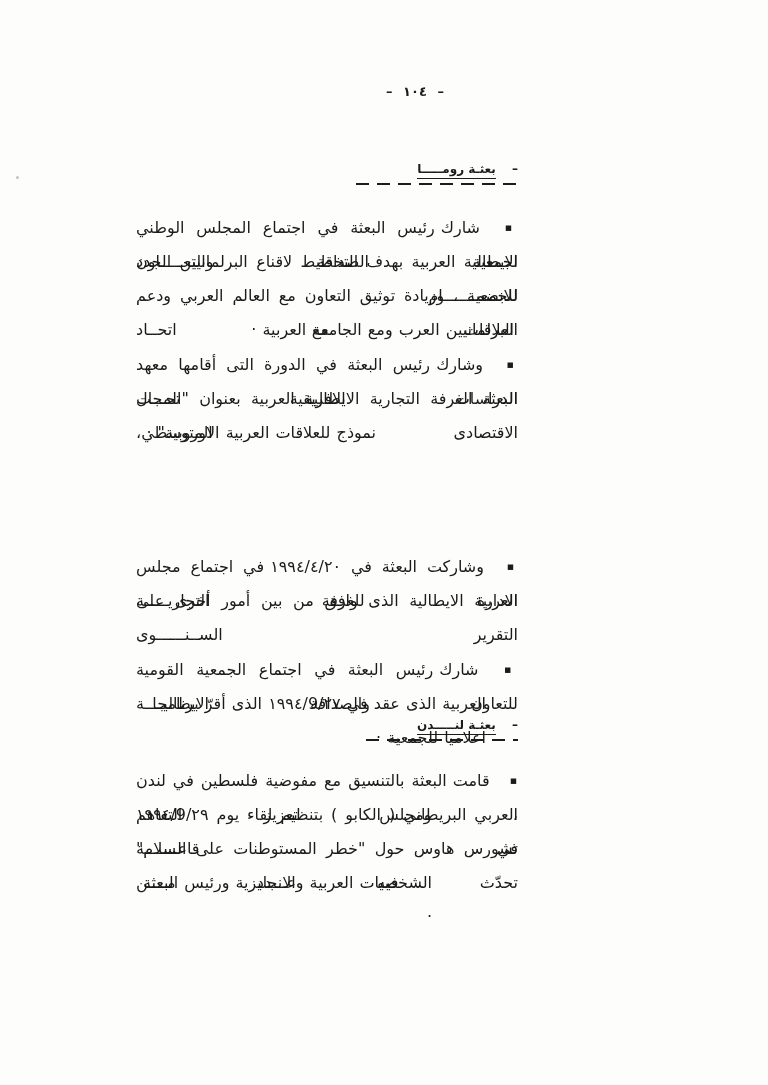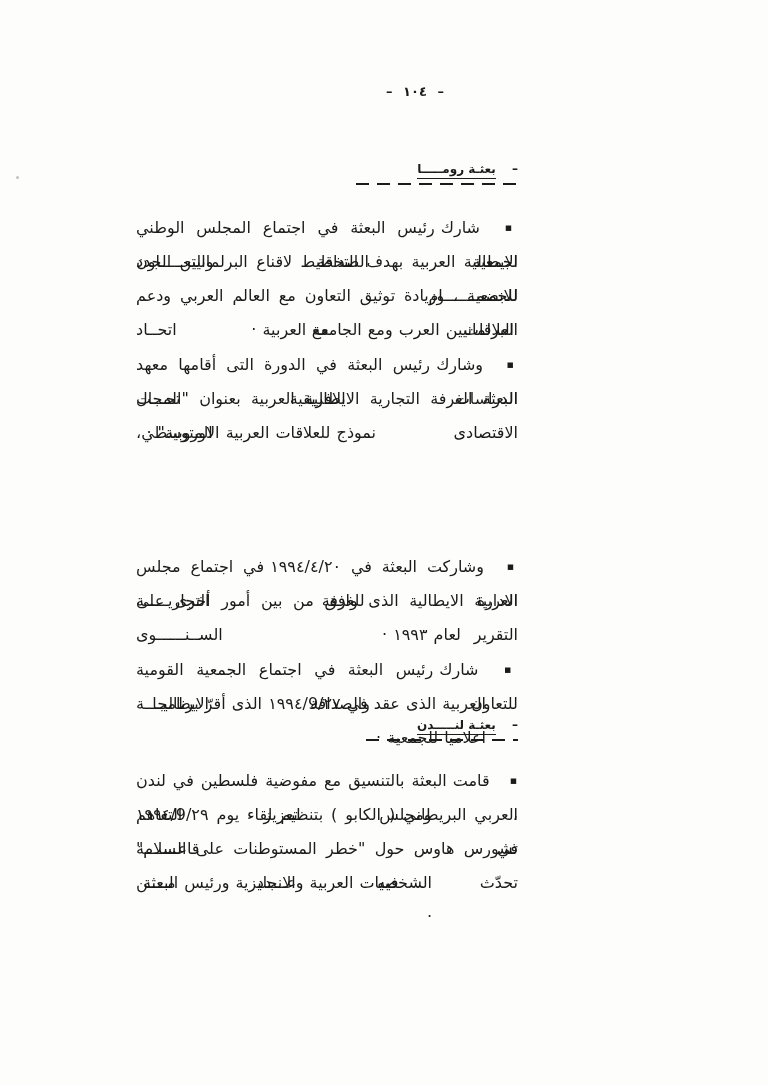--- a/index.html
+++ b/index.html
@@ -131,21 +131,20 @@
     <div class="bullet" id="b2">
       <div class="line fill"><span class="marker">▪</span> <span>وشارك رئيس البعثة في الدورة التى أقامها معهد الدراسات الافريقية تحـــت</span></div>
       <div class="line fill">البعثة الغرفة التجارية الايطالية العربية بعنوان "المجال الاقتصادى المتوسطي،</div>
       <div class="line last" style="margin-right:142px">نموذج للعلاقات العربية الاوروبية" ·</div>
     </div>
 
 
     <div class="bullet" id="b4">
       <div class="line fill"><span class="marker">▪</span> <span>وشاركت البعثة في ١٩٩٤/٤/٢٠ في اجتماع مجلس الادارة للغرفة التجاريـــــة</span></div>
       <div class="line fill">العربية الايطالية الذى وافق من بين أمور أخرى على التقرير الســنــــــوى</div>
-      <div class="line last" style="margin-right:57px">لعام ١٩٩٣ ·</div>
     </div>
 
     <div class="bullet" id="b5">
       <div class="line fill"><span class="marker">▪</span> <span>شارك رئيس البعثة في اجتماع الجمعية القومية للتعاون والصداقة الايطاليــــة</span></div>
       <div class="line last" style="margin-right:32px">العربية الذى عقد في ١٩٩٤/9/٢٧ الذى أقرّ برنامجا اعلاميا للجمعية ·</div>
     </div>
 
     <div class="heading" id="h2">
       <span class="h-dash">–</span>
       <span class="h-text">بعثـة لنـــــدن</span>

